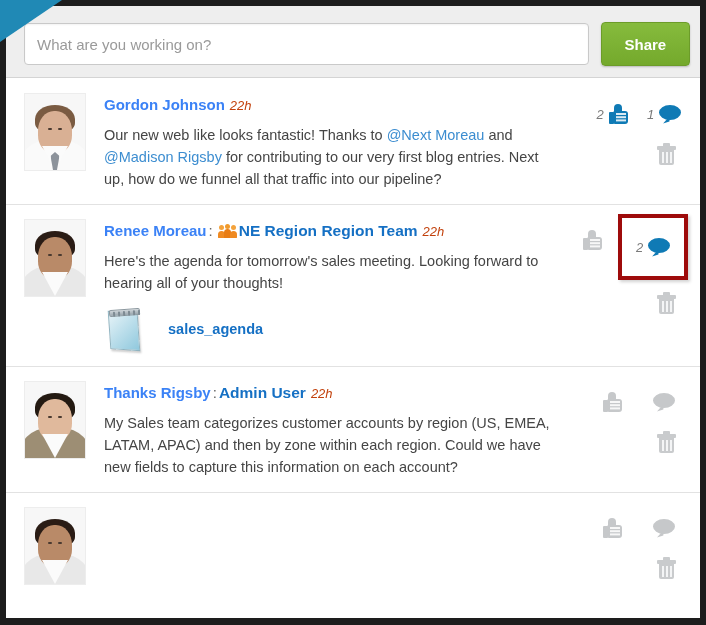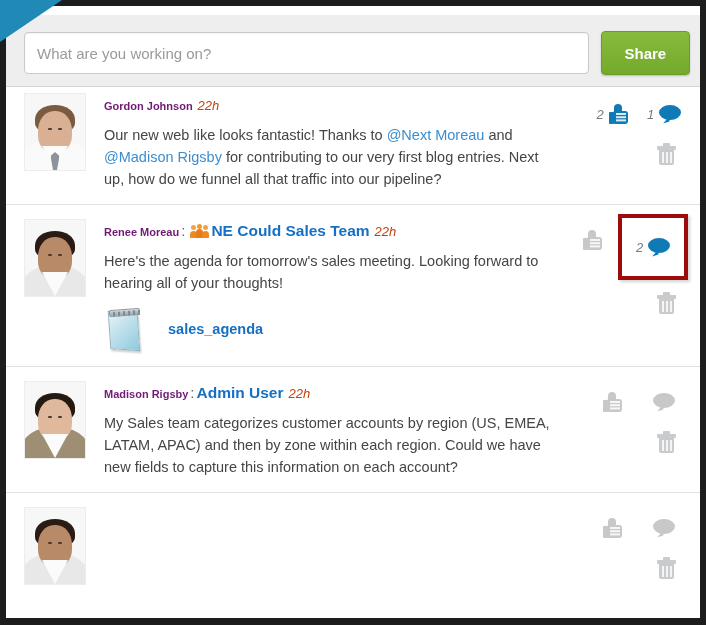--- a/index.html
+++ b/index.html
@@ -26,21 +26,21 @@
   .corner-ribbon {
     position:absolute; left:0; top:0; width:0; height:0;
     border-left: 62px solid #2089b5;
     border-bottom: 42px solid transparent;
     z-index: 4;
   }
 
   
   .publisher {
     position: absolute;
-    left: 6px; top: 15px;
+    left: 6px; top: 6px;
     width: 694px;
     height: 72px;
     background: #eeeeee;
     border-bottom: 1px solid #d4d4d4;
     z-index: 2;
   }
   .publisher-inner {
     position: absolute;
     left: 18px; top: 16px;
     right: 10px;
@@ -130,21 +130,21 @@
   .av-tie {
     position:absolute; left:50%; transform:translateX(-50%);
     bottom:0; width:9px; height:18px; background:#8d939b;
     clip-path: polygon(50% 0, 100% 22%, 72% 100%, 28% 100%, 0 22%);
   }
 
   
   .post-body { flex: 1; padding-left: 18px; padding-top: 2px; min-width:0; }
   .post-head { font-size: 15px; line-height: 20px; margin-bottom: 8px; }
   .author {
-    color: #701a75; font-weight: bold; font-size: 11px;
+    color: #3b82f6; font-weight: bold; font-size: 15px;
     text-decoration: none; cursor: pointer;
   }
   .sep { color: #666; font-weight: normal; padding: 0 2px; }
   .target {
     color: #1570c4; font-weight: bold; font-size: 15.5px;
     text-decoration: none; cursor: pointer;
   }
   .timestamp { color: #c2410c; font-style: italic; font-size: 13px; margin-left: 5px; }
   .post-text {
     color: #454545; font-size: 14.5px; line-height: 22px;
@@ -336,21 +336,21 @@
         <div class="avatar">
           <div class="av-bg"></div>
           <div class="av-shoulder" style="background: rgb(232, 232, 232);"></div>
           <div class="av-hair" style="background: rgb(42, 28, 21);"></div>
           <div class="av-head" style="background: rgb(185, 138, 104);"></div>
           <div class="av-eye l"></div>
           <div class="av-eye r"></div>
           <div class="av-collar"></div>
         </div>
         <div class="post-body">
-          <div class="post-head"><span class="author">Renee Moreau</span><span class="sep">:</span><span class="group-icon"><span class="gi-p a"></span><span class="gi-h a"></span><span class="gi-p b"></span><span class="gi-h b"></span><span class="gi-p c"></span><span class="gi-h c"></span></span><span class="target">NE Could Sales Team</span><span class="timestamp">22h</span></div>
+          <div class="post-head"><span class="author">Renee Moreau</span><span class="sep">:</span><span class="group-icon"><span class="gi-p a"></span><span class="gi-h a"></span><span class="gi-p b"></span><span class="gi-h b"></span><span class="gi-p c"></span><span class="gi-h c"></span></span><span class="target">NE Region Region Team</span><span class="timestamp">22h</span></div>
           <div class="post-text"><span>Here's the agenda for tomorrow's sales meeting.  Looking forward to hearing all of your thoughts!</span></div>
           <div class="attachment">
             <span class="notepad-icon">
               <span class="np-back"></span>
               <span class="np-page"></span>
               <span class="np-spiral">
                 <span class="np-ring" style="left: 3px;"></span>
                 <span class="np-ring" style="left: 8px;"></span>
                 <span class="np-ring" style="left: 13px;"></span>
                 <span class="np-ring" style="left: 18px;"></span>
@@ -391,21 +391,21 @@
         <div class="avatar">
           <div class="av-bg"></div>
           <div class="av-shoulder" style="background: rgb(157, 142, 116);"></div>
           <div class="av-hair" style="background: rgb(36, 26, 18);"></div>
           <div class="av-head" style="background: rgb(224, 185, 156);"></div>
           <div class="av-eye l"></div>
           <div class="av-eye r"></div>
           <div class="av-collar"></div>
         </div>
         <div class="post-body">
-          <div class="post-head"><span class="author">Madison Rigsby</span><span class="sep">:</span><span class="target">Admin User</span><span class="timestamp">22h</span></div>
+          <div class="post-head"><span class="author">Thanks Rigsby</span><span class="sep">:</span><span class="target">Admin User</span><span class="timestamp">22h</span></div>
           <div class="post-text"><span>My Sales team categorizes customer accounts by region (US, EMEA, LATAM, APAC) and then by zone within each region. Could we have new fields to capture this information on each account?</span></div>
         </div>
         <div class="actions">
           <div class="action-row">
             <div class="action">
               <span class="thumb idle">
                 <span class="up"></span>
                 <span class="cuff"></span>
                 <span class="pad"></span>
               </span>

